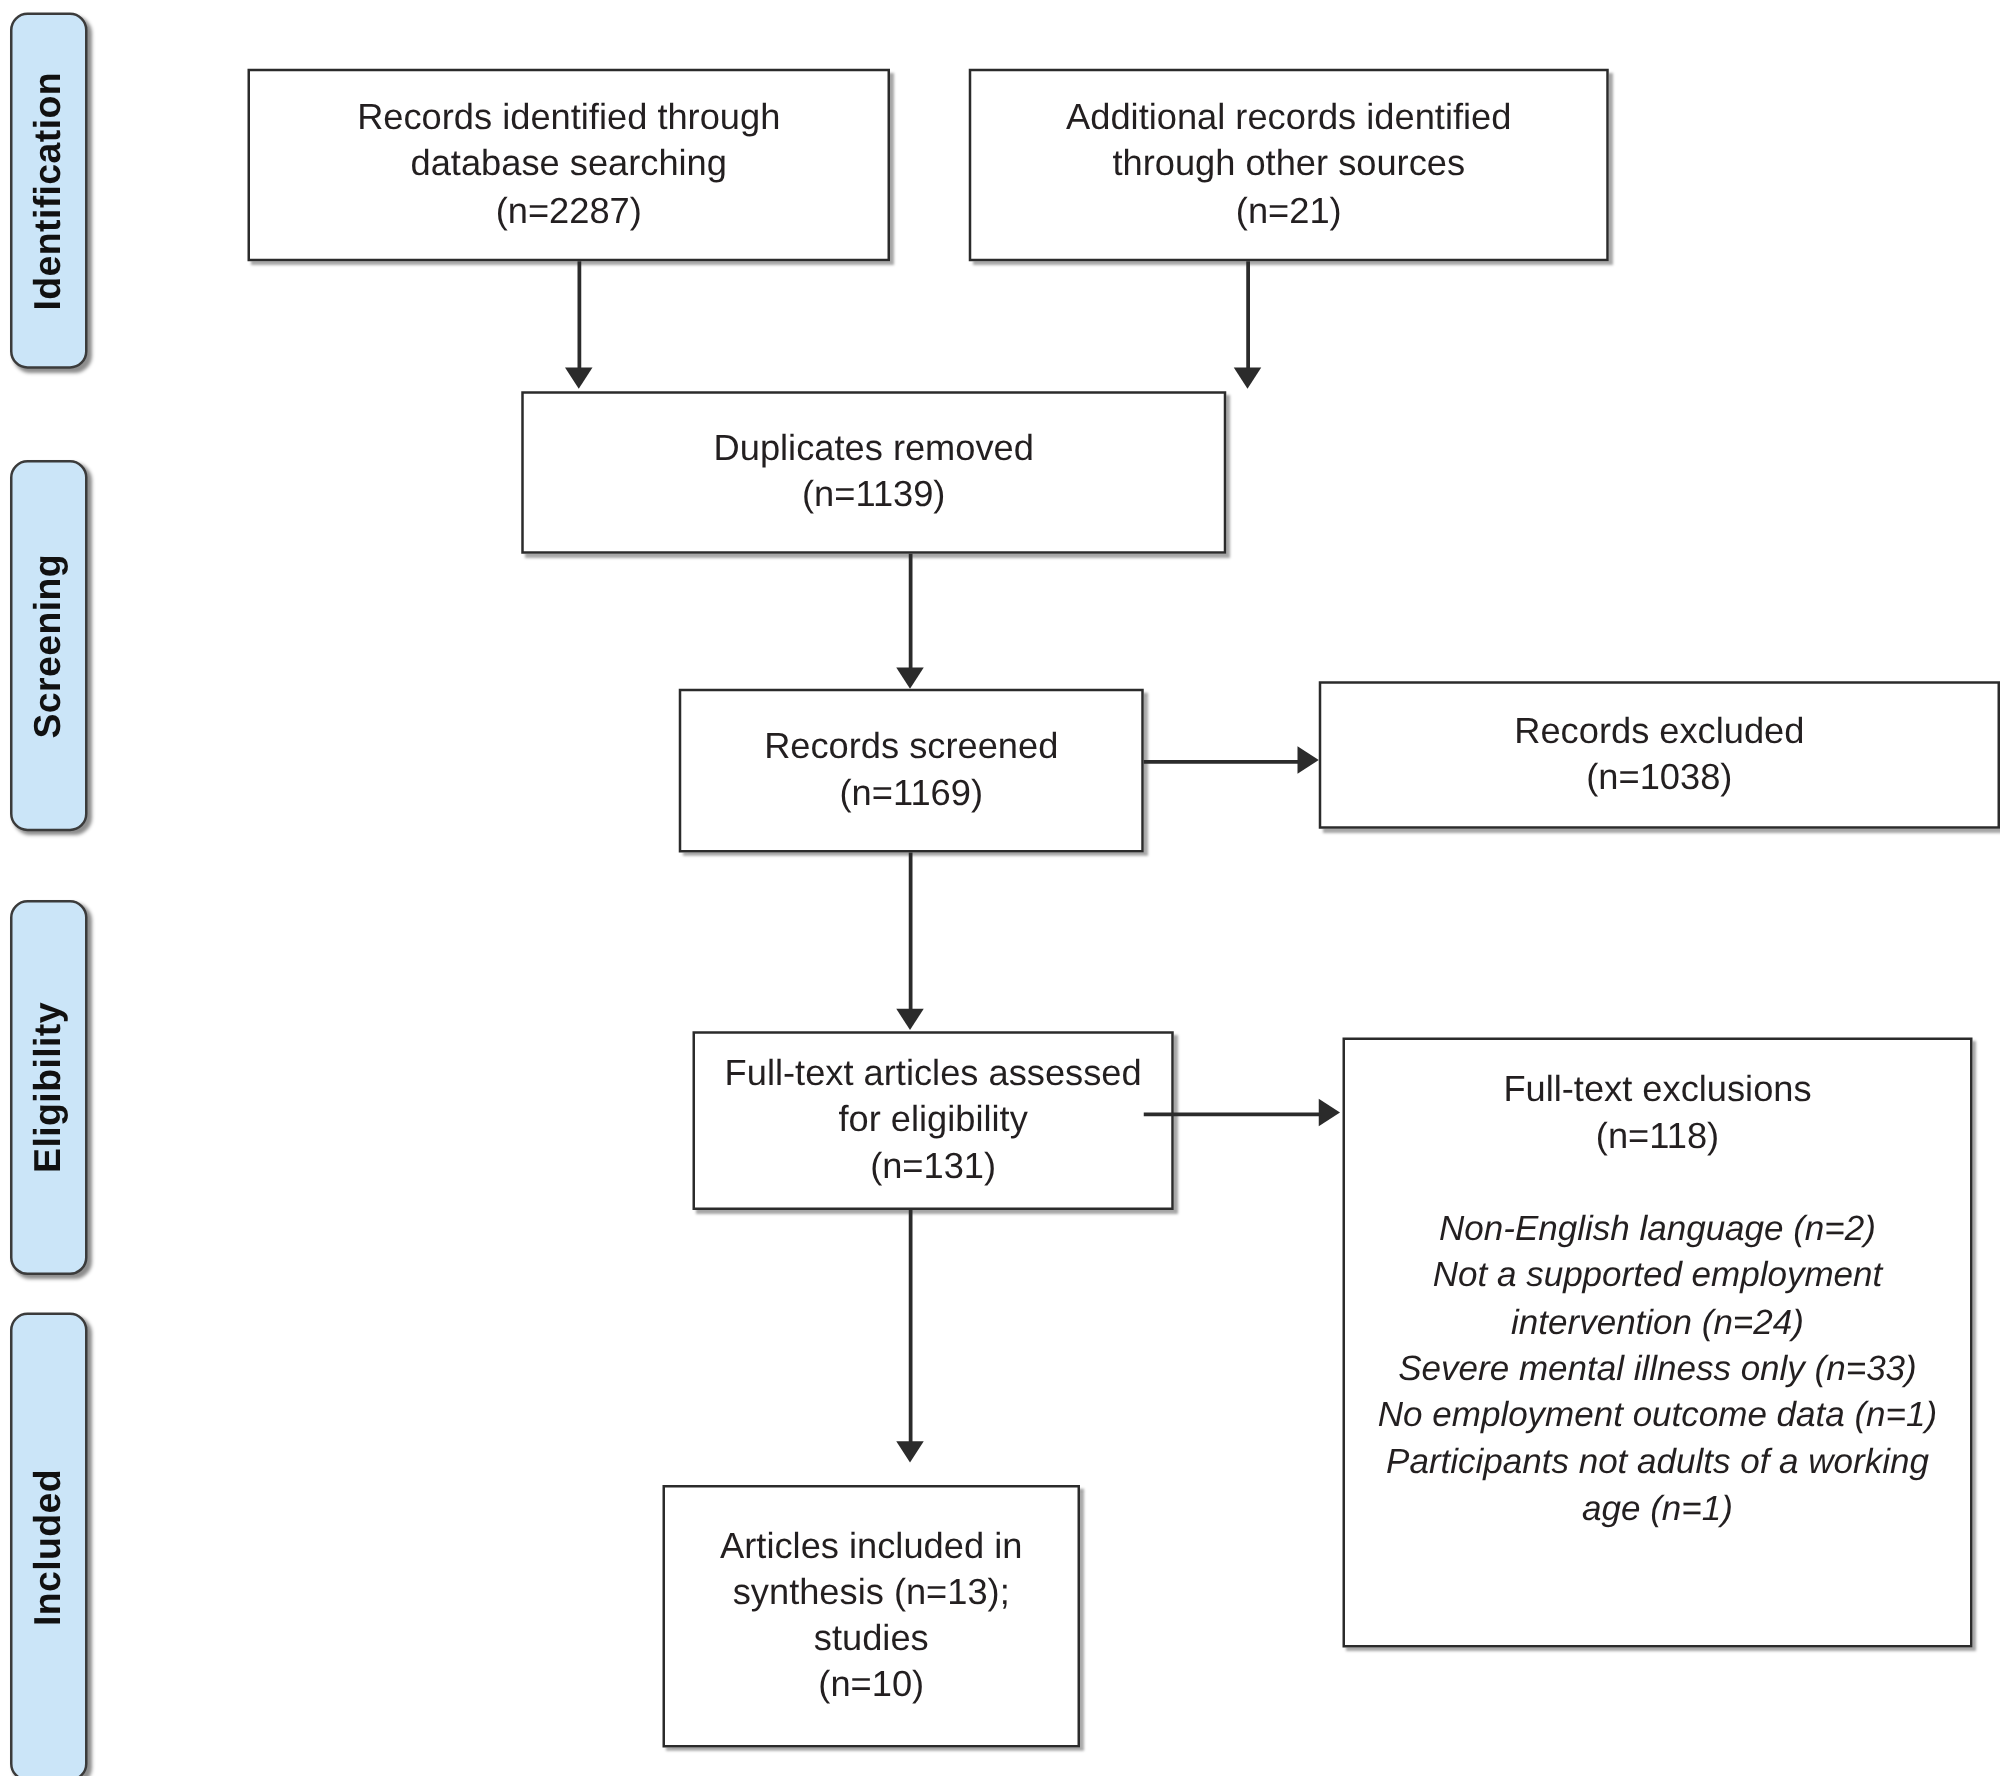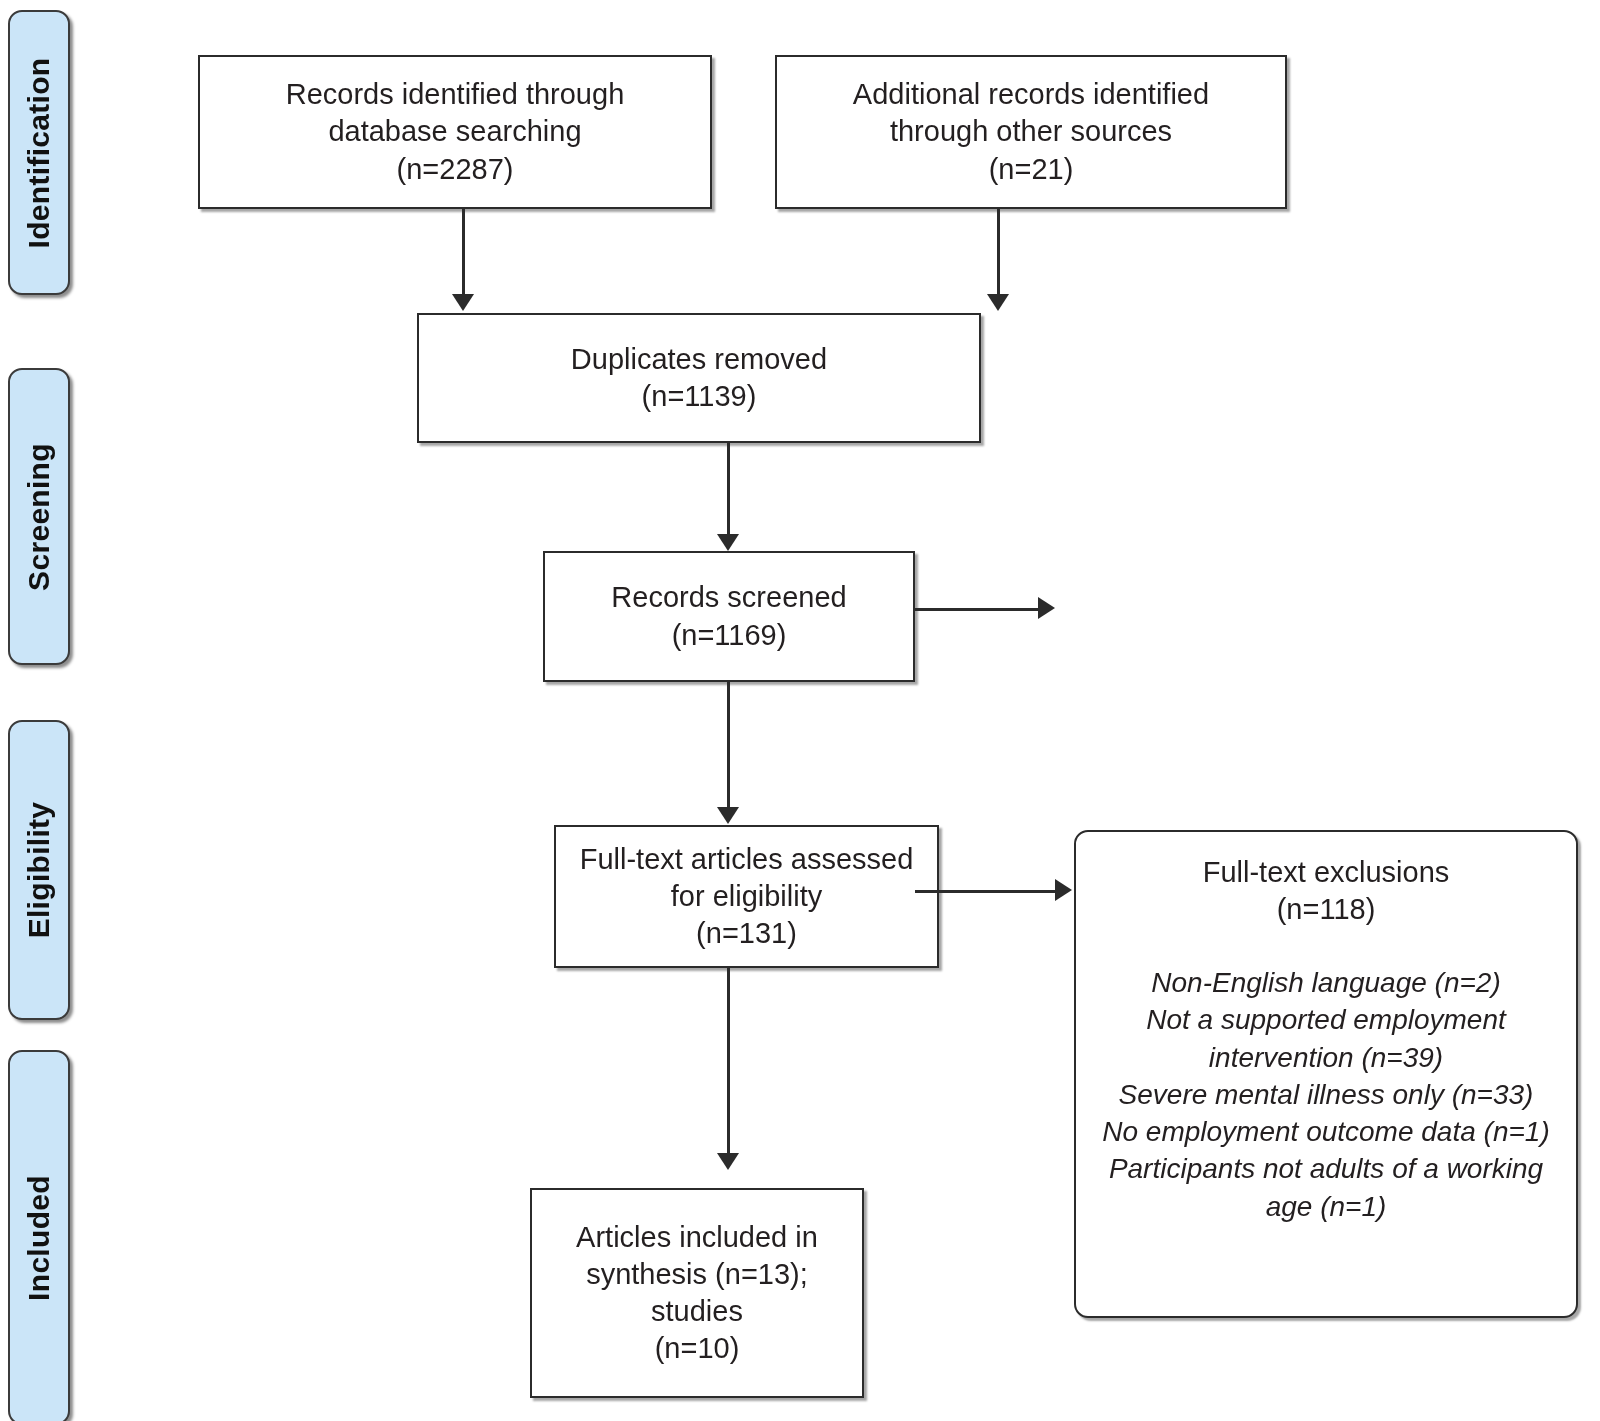--- a/index.html
+++ b/index.html
@@ -155,39 +155,43 @@
   </div>
 
   <div class="vline" style="left:727px; top:443px; height:92px;"></div>
   <div class="arrow-down" style="left:717px; top:534px;"></div>
 
   <div class="node" style="left:543px; top:551px; width:372px; height:131px;">
     <span class="txt">Records screened
 (n=1169)</span>
   </div>
 
+  <div class="node" style="left:1055px; top:545px; width:545px; height:118px;">
+    <span class="txt">Records excluded
+(n=1038)</span>
+  </div>
 
   <div class="hline" style="left:915px; top:608px; width:125px;"></div>
   <div class="arrow-right" style="left:1038px; top:597px;"></div>
 
   <div class="vline" style="left:727px; top:682px; height:126px;"></div>
   <div class="arrow-down" style="left:717px; top:807px;"></div>
 
   <div class="node" style="left:554px; top:825px; width:385px; height:143px;">
     <span class="txt">Full-text articles assessed
 for eligibility
 (n=131)</span>
   </div>
 
-  <div class="node exclusions" style="left:1074px; top:830px; width:504px; height:488px;border-radius:14px;">
+  <div class="node exclusions" style="left:1074px; top:830px; width:504px; height:488px;">
     <div class="head">Full-text exclusions
 (n=118)</div>
     <div class="list">
       <div>Non-English language (n=2)</div>
-      <div>Not a supported employment intervention (n=39)</div>
+      <div>Not a supported employment intervention (n=24)</div>
       <div>Severe mental illness only (n=33)</div>
       <div>No employment outcome data (n=1)</div>
       <div>Participants not adults of a working age (n=1)</div>
     </div>
   </div>
 
   <div class="hline" style="left:915px; top:890px; width:142px;"></div>
   <div class="arrow-right" style="left:1055px; top:879px;"></div>
 
   <div class="vline" style="left:727px; top:968px; width:0; height:186px;"></div>

